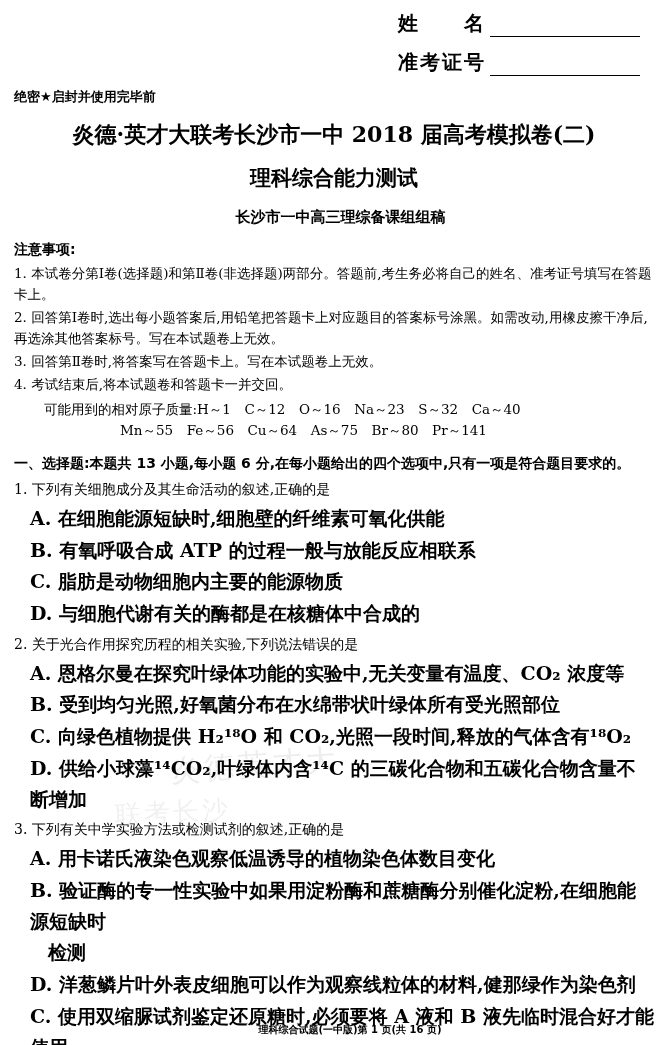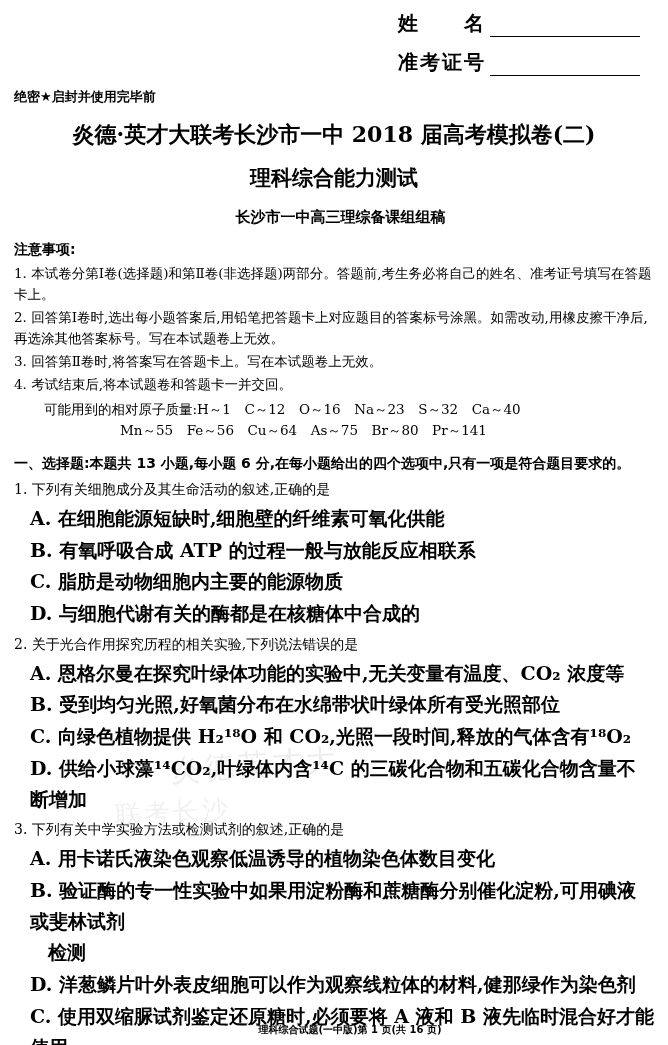--- a/index.html
+++ b/index.html
@@ -224,21 +224,21 @@
     <div class="q-stem">2. 关于光合作用探究历程的相关实验,下列说法错误的是</div>
     <div class="opt">A. 恩格尔曼在探究叶绿体功能的实验中,无关变量有温度、CO₂ 浓度等</div>
     <div class="opt">B. 受到均匀光照,好氧菌分布在水绵带状叶绿体所有受光照部位</div>
     <div class="opt">C. 向绿色植物提供 H₂¹⁸O 和 CO₂,光照一段时间,释放的气体含有¹⁸O₂</div>
     <div class="opt">D. 供给小球藻¹⁴CO₂,叶绿体内含¹⁴C 的三碳化合物和五碳化合物含量不断增加</div>
   </div>
 
   <div class="q">
     <div class="q-stem">3. 下列有关中学实验方法或检测试剂的叙述,正确的是</div>
     <div class="opt">A. 用卡诺氏液染色观察低温诱导的植物染色体数目变化</div>
-    <div class="opt">B. 验证酶的专一性实验中如果用淀粉酶和蔗糖酶分别催化淀粉,可用碘液或斐林试剂</div>
+    <div class="opt">B. 验证酶的专一性实验中如果用淀粉酶和蔗糖酶分别催化淀粉,在细胞能源短缺时</div>
     <div class="opt opt-cont">检测</div>
     <div class="opt">D. 洋葱鳞片叶外表皮细胞可以作为观察线粒体的材料,健那绿作为染色剂</div>
     <div class="opt">C. 使用双缩脲试剂鉴定还原糖时,必须要将 A 液和 B 液先临时混合好才能使用</div>
   </div>
 
   <div class="watermark">炎德英才大</div>
   <div class="watermark2">联考长沙</div>
 
   <div class="footer">理科综合试题(一中版)第 1 页(共 16 页)</div>
 </div>

